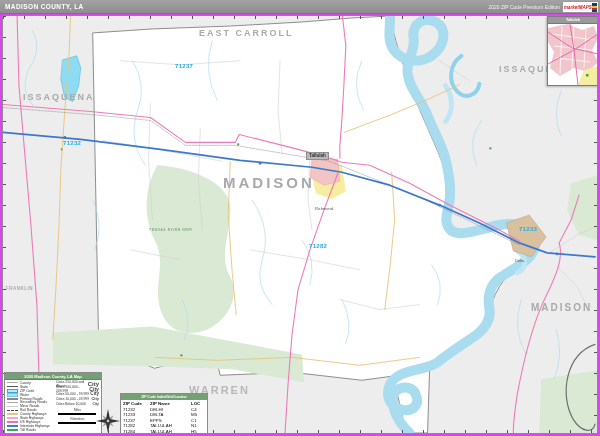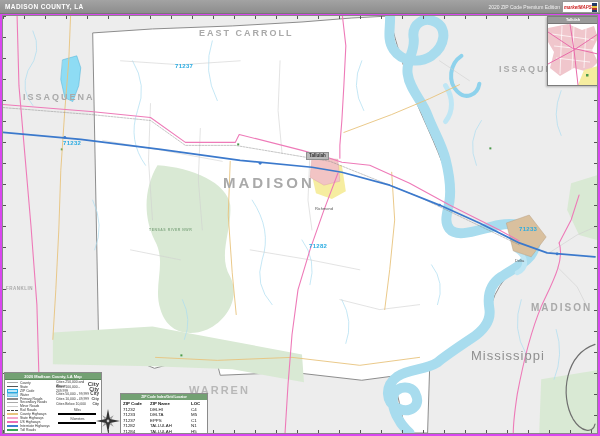--- a/index.html
+++ b/index.html
@@ -203,21 +203,20 @@
     <div class="tick v" style="left:0;"></div>
     <div class="tick v" style="right:0;"></div>
 
     <span class="clabel" style="left:196px;top:12px;font-size:9px;">EAST CARROLL</span>
     <span class="clabel" style="left:20px;top:76px;font-size:9px;">ISSAQUENA</span>
     <span class="clabel" style="left:496px;top:48px;font-size:9px;">ISSAQUENA</span>
     <span class="clabel" style="left:220px;top:158px;font-size:15px;letter-spacing:3px;">MADISON</span>
     <span class="clabel" style="left:186px;top:368px;font-size:11px;color:#b8b8b8;">WARREN</span>
     <span class="clabel" style="left:528px;top:286px;font-size:10px;">MADISON</span>
     <span class="clabel" style="left:3px;top:270px;font-size:4.5px;letter-spacing:.5px;">FRANKLIN</span>
-    <span class="statelabel" style="left:468px;top:332px;">Mississippi</span>
     <span class="refuge" style="left:146px;top:212px;">TENSAS RIVER NWR</span>
 
     <span class="ziplabel" style="left:172px;top:47px;">71237</span>
     <span class="ziplabel" style="left:60px;top:124px;">71232</span>
     <span class="ziplabel" style="left:306px;top:227px;">71282</span>
     <span class="ziplabel" style="left:516px;top:210px;">71233</span>
 
     <div class="citybox" style="left:303px;top:136px;">Tallulah</div>
     <span class="smalltown" style="left:312px;top:190px;">Richmond</span>
     <span class="smalltown" style="left:512px;top:242px;">Delta</span>

